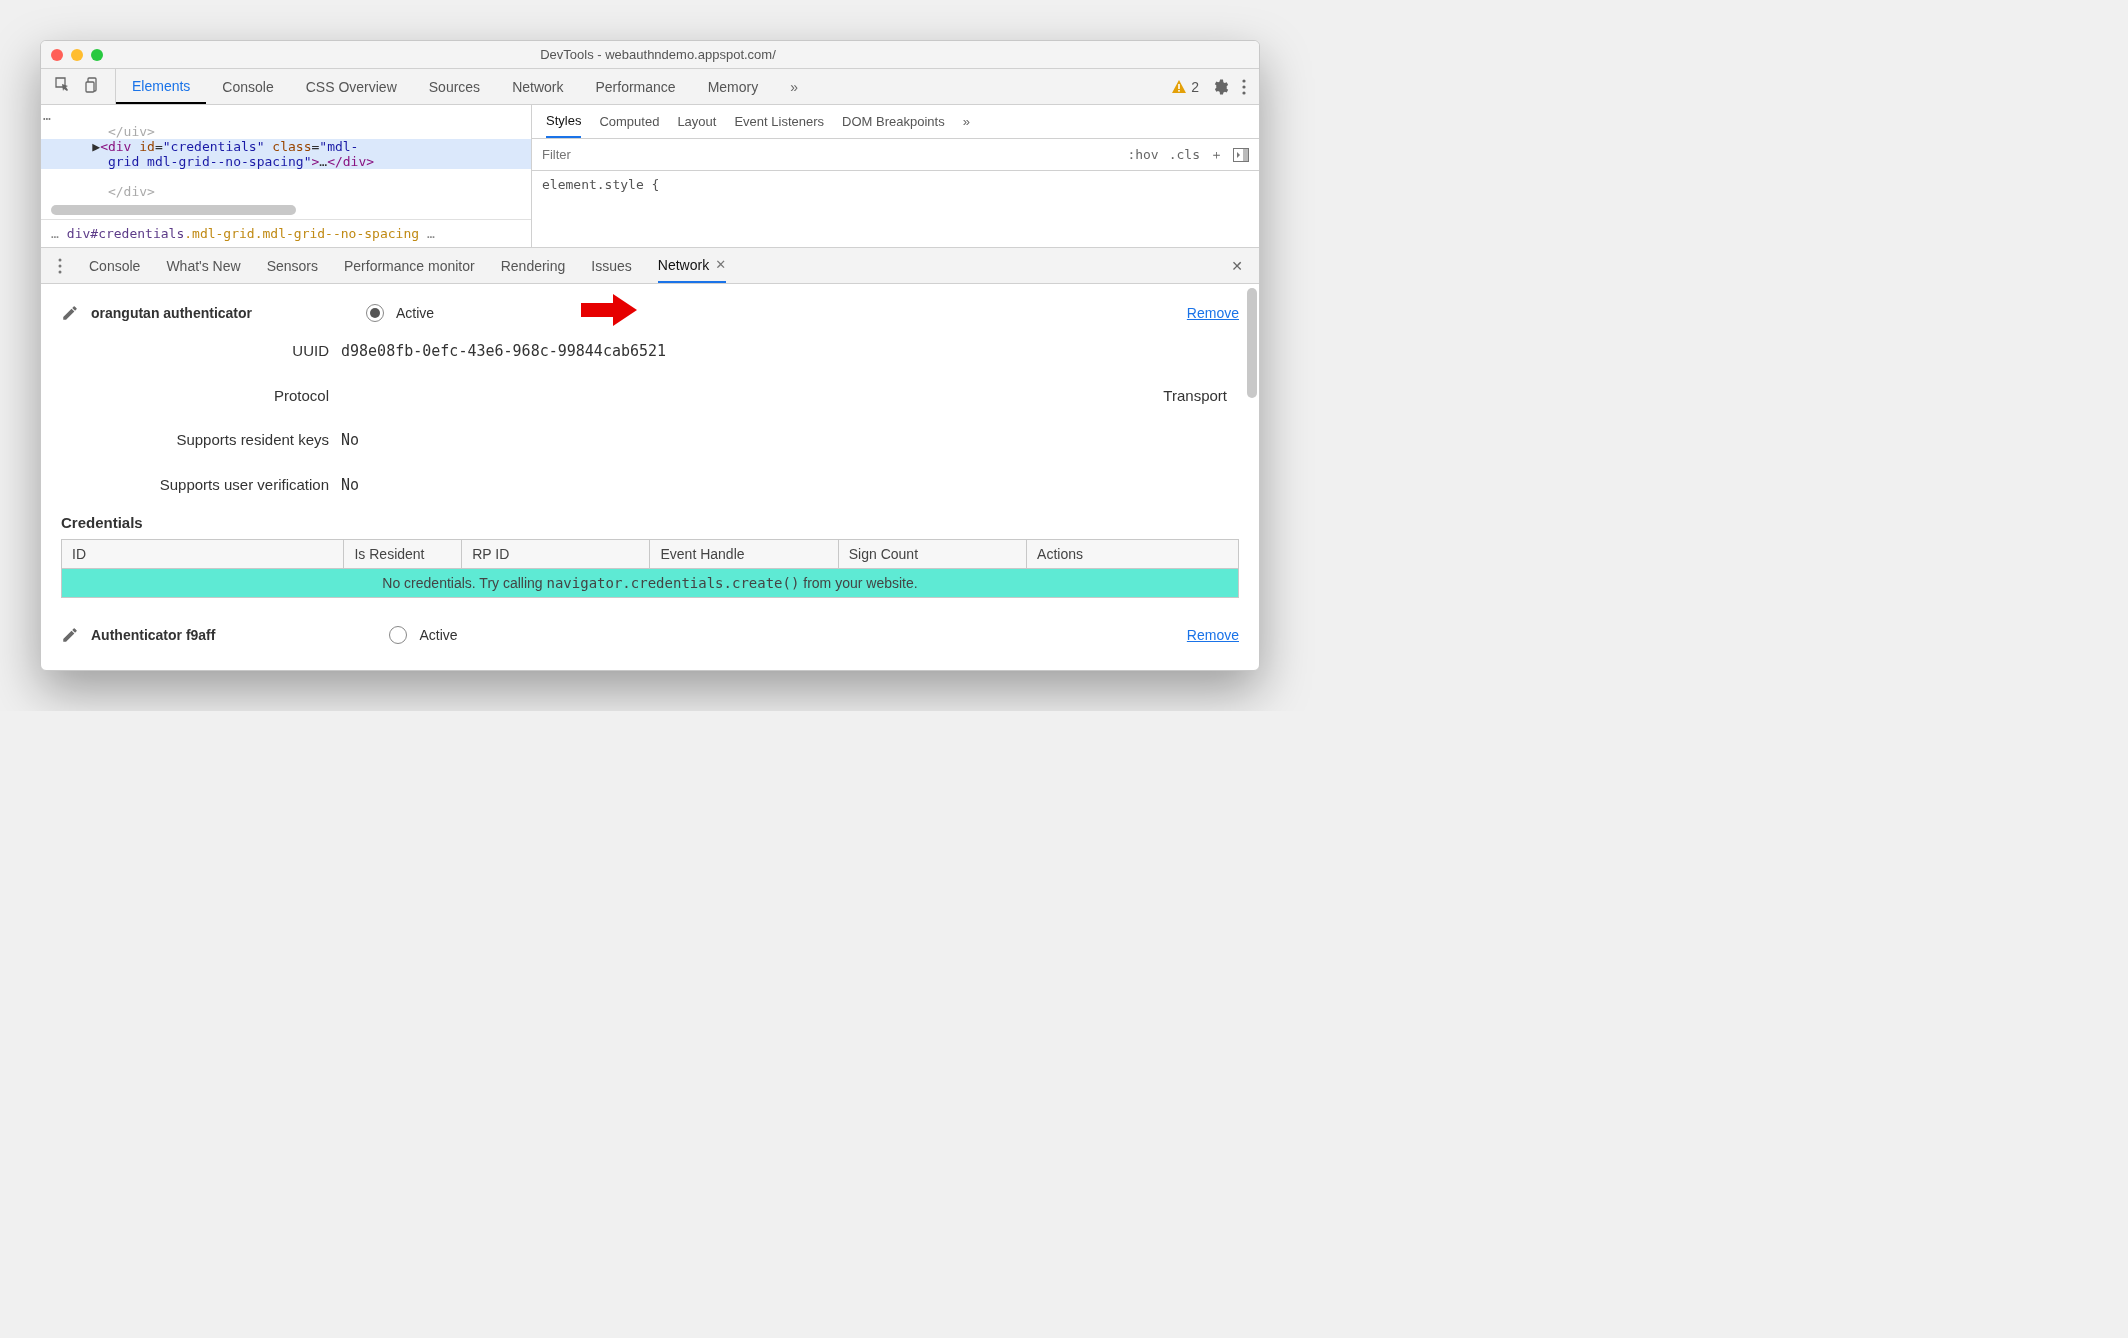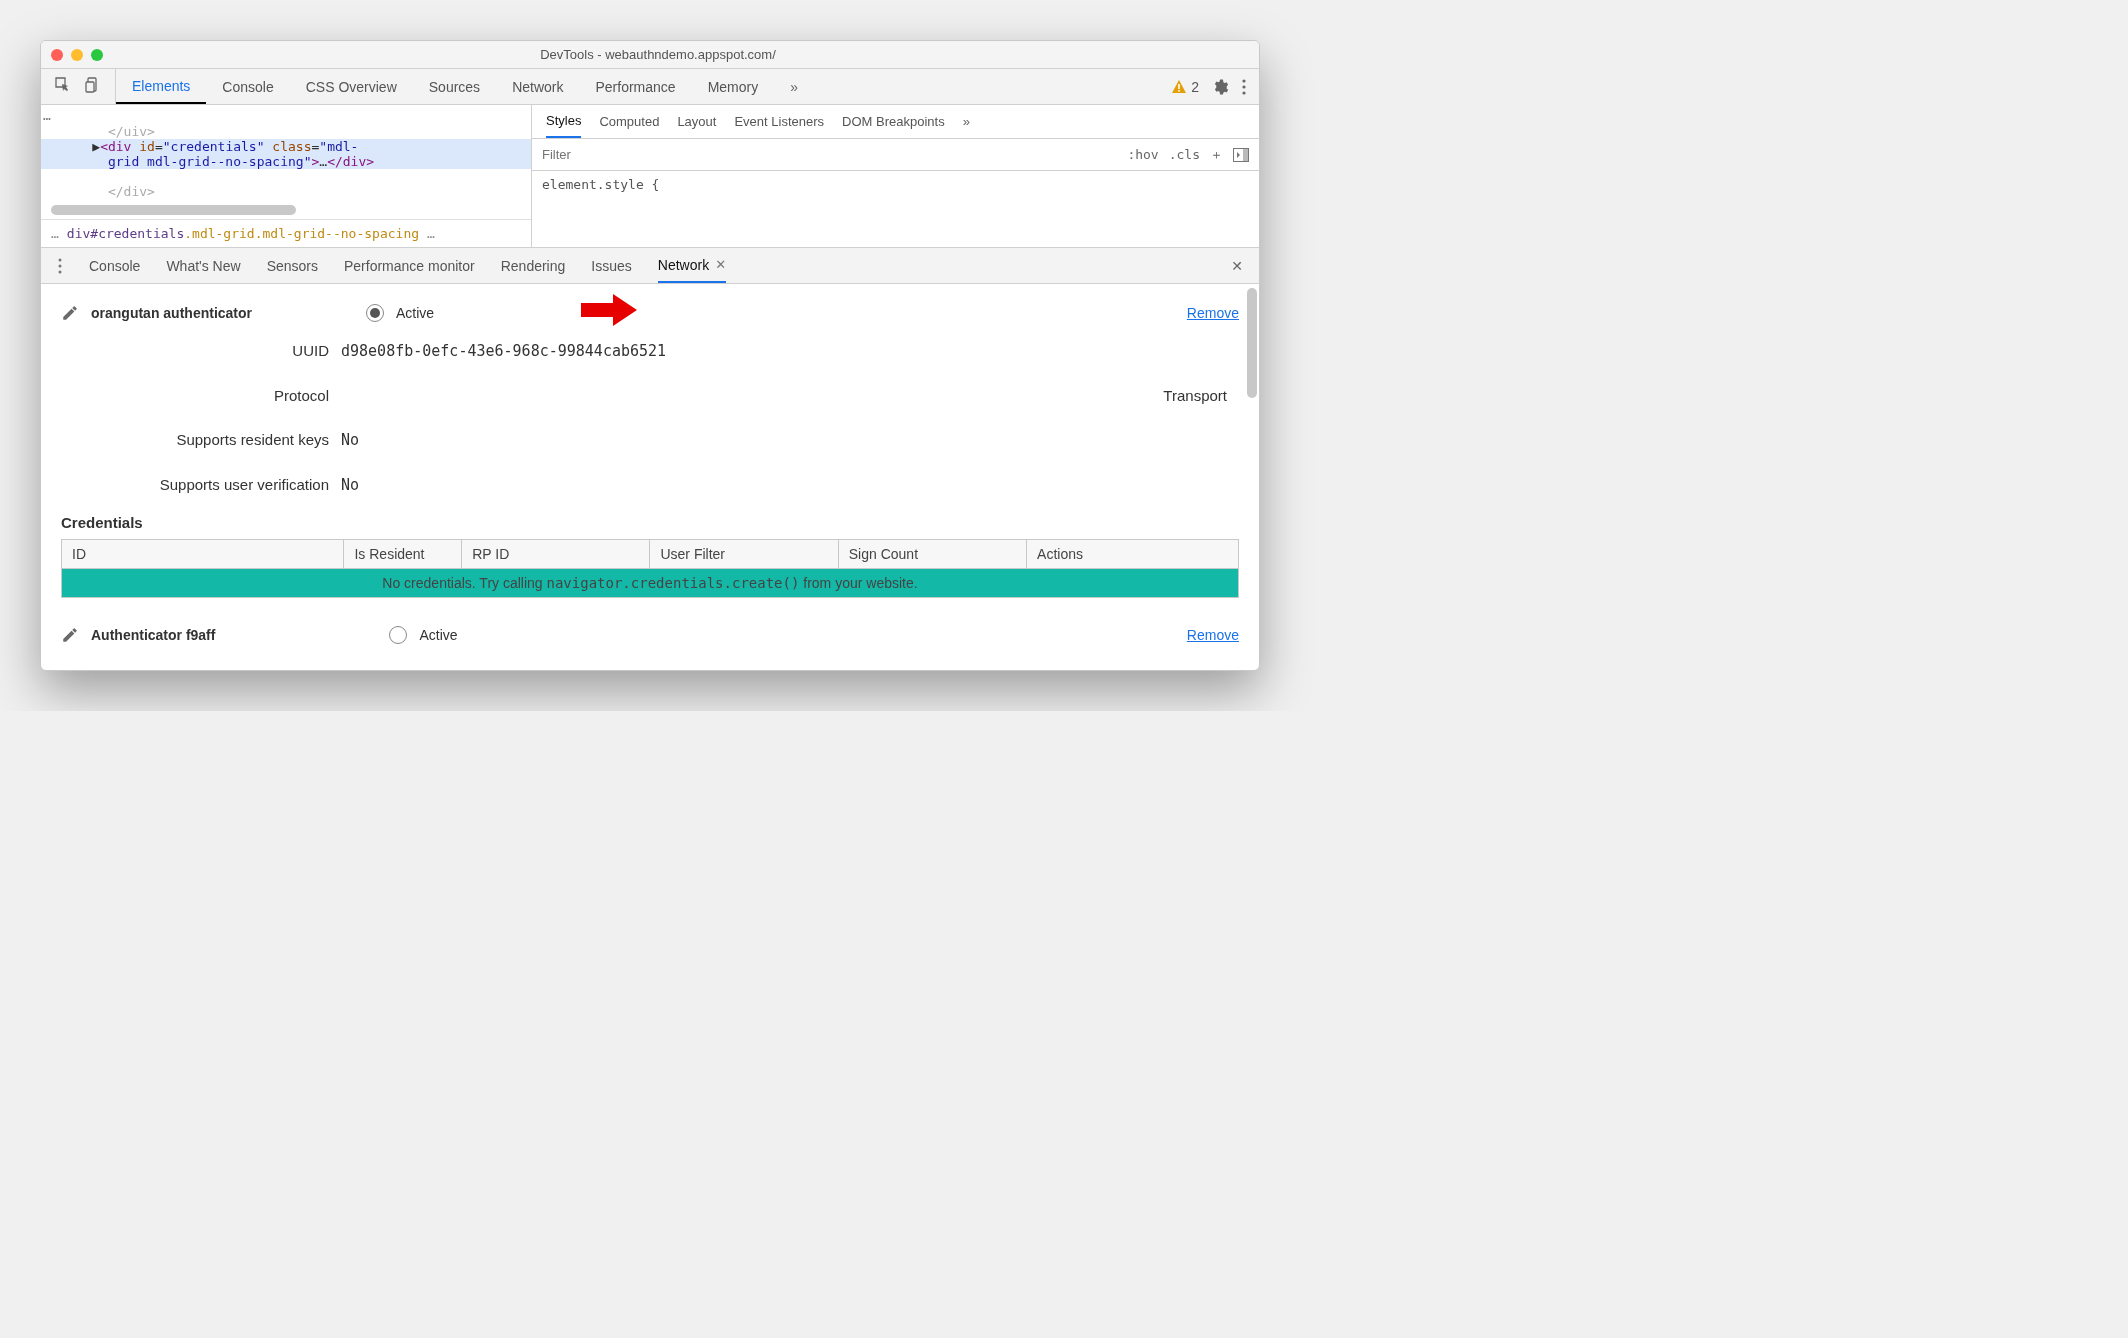--- a/index.html
+++ b/index.html
@@ -214,21 +214,21 @@
   }
   .cred-table th, .cred-table td {
     border:1px solid #c8c8c8;
     padding:6px 10px;
     text-align:left;
     background:#f7f7f7;
     font-weight:400;
     color:#444;
   }
   .cred-table td.empty {
-    background:#14b8a6; text-align:center; color:#444;
+    background:#5eead4; text-align:center; color:#444;
   }
   .cred-table td.empty code { font-family: Menlo, monospace; }
 
   .big-arrow {
     position:absolute;
     left:540px; top:6px;
     color:#e60000;
     transform: scaleX(-1);
   }
   .vscroll {
@@ -398,21 +398,21 @@
       <div class="val">No</div>
     </div>
 
     <div class="cred-heading">Credentials</div>
     <table class="cred-table">
       <tbody>
           <tr>
         <th style="width:24%">ID</th>
         <th style="width:10%">Is Resident</th>
         <th style="width:16%">RP ID</th>
-        <th style="width:16%">User Filter</th>
+        <th style="width:16%">Event Handle</th>
         <th style="width:16%">Sign Count</th>
         <th>Actions</th>
       </tr>
       <tr>
         <td class="empty" colspan="6">
           <span>No credentials. Try calling </span><code>navigator.credentials.create()</code><span> from your website.</span>
         </td>
       </tr>
     </tbody>
       </table>

